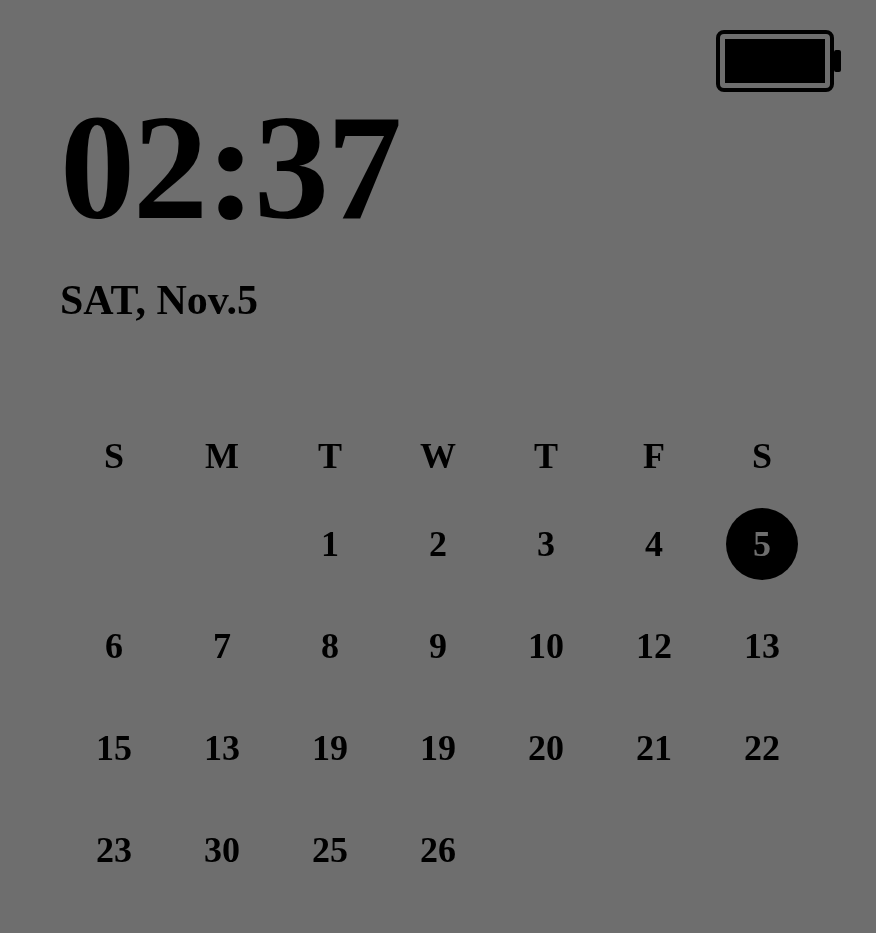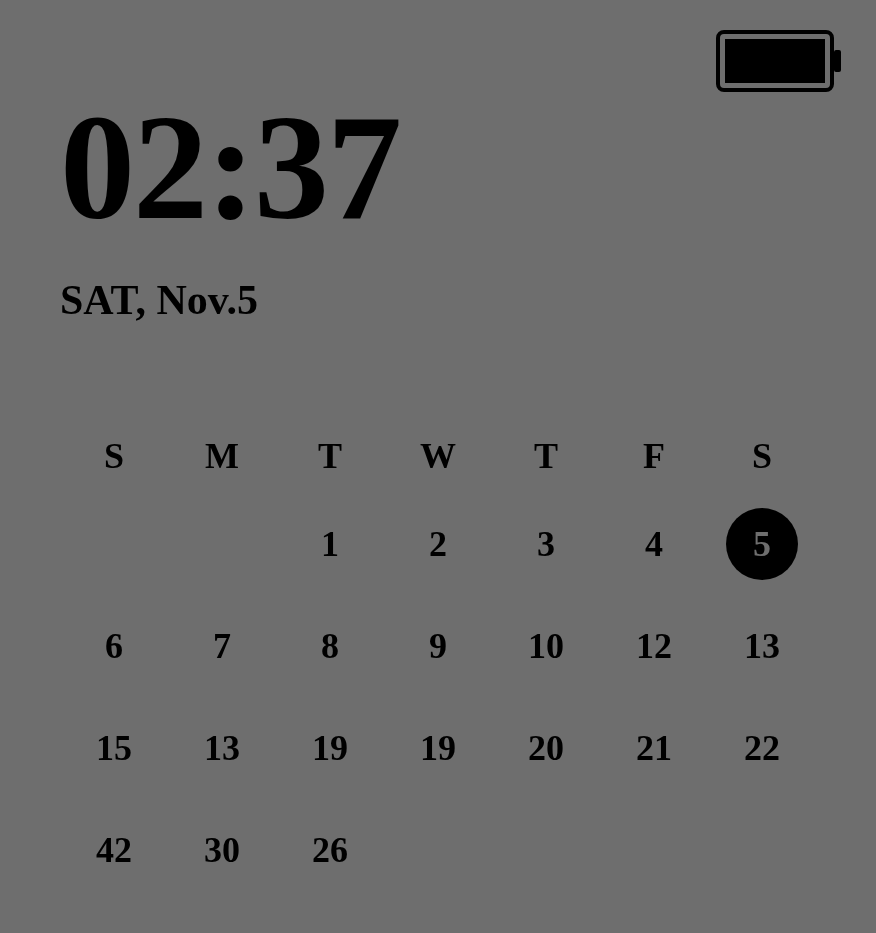--- a/index.html
+++ b/index.html
@@ -174,23 +174,26 @@
     <div class="cal-day">
         <span>20</span>
       </div>
     <div class="cal-day">
         <span>21</span>
       </div>
     <div class="cal-day">
         <span>22</span>
       </div>
     <div class="cal-day">
-        <span>42</span>
+        <span>23</span>
       </div>
     <div class="cal-day">
         <span>30</span>
+      </div>
+    <div class="cal-day">
+        <span>25</span>
       </div>
     <div class="cal-day">
         <span>26</span>
       </div>
 
   </div>
 </div>
 
 </body></html>

